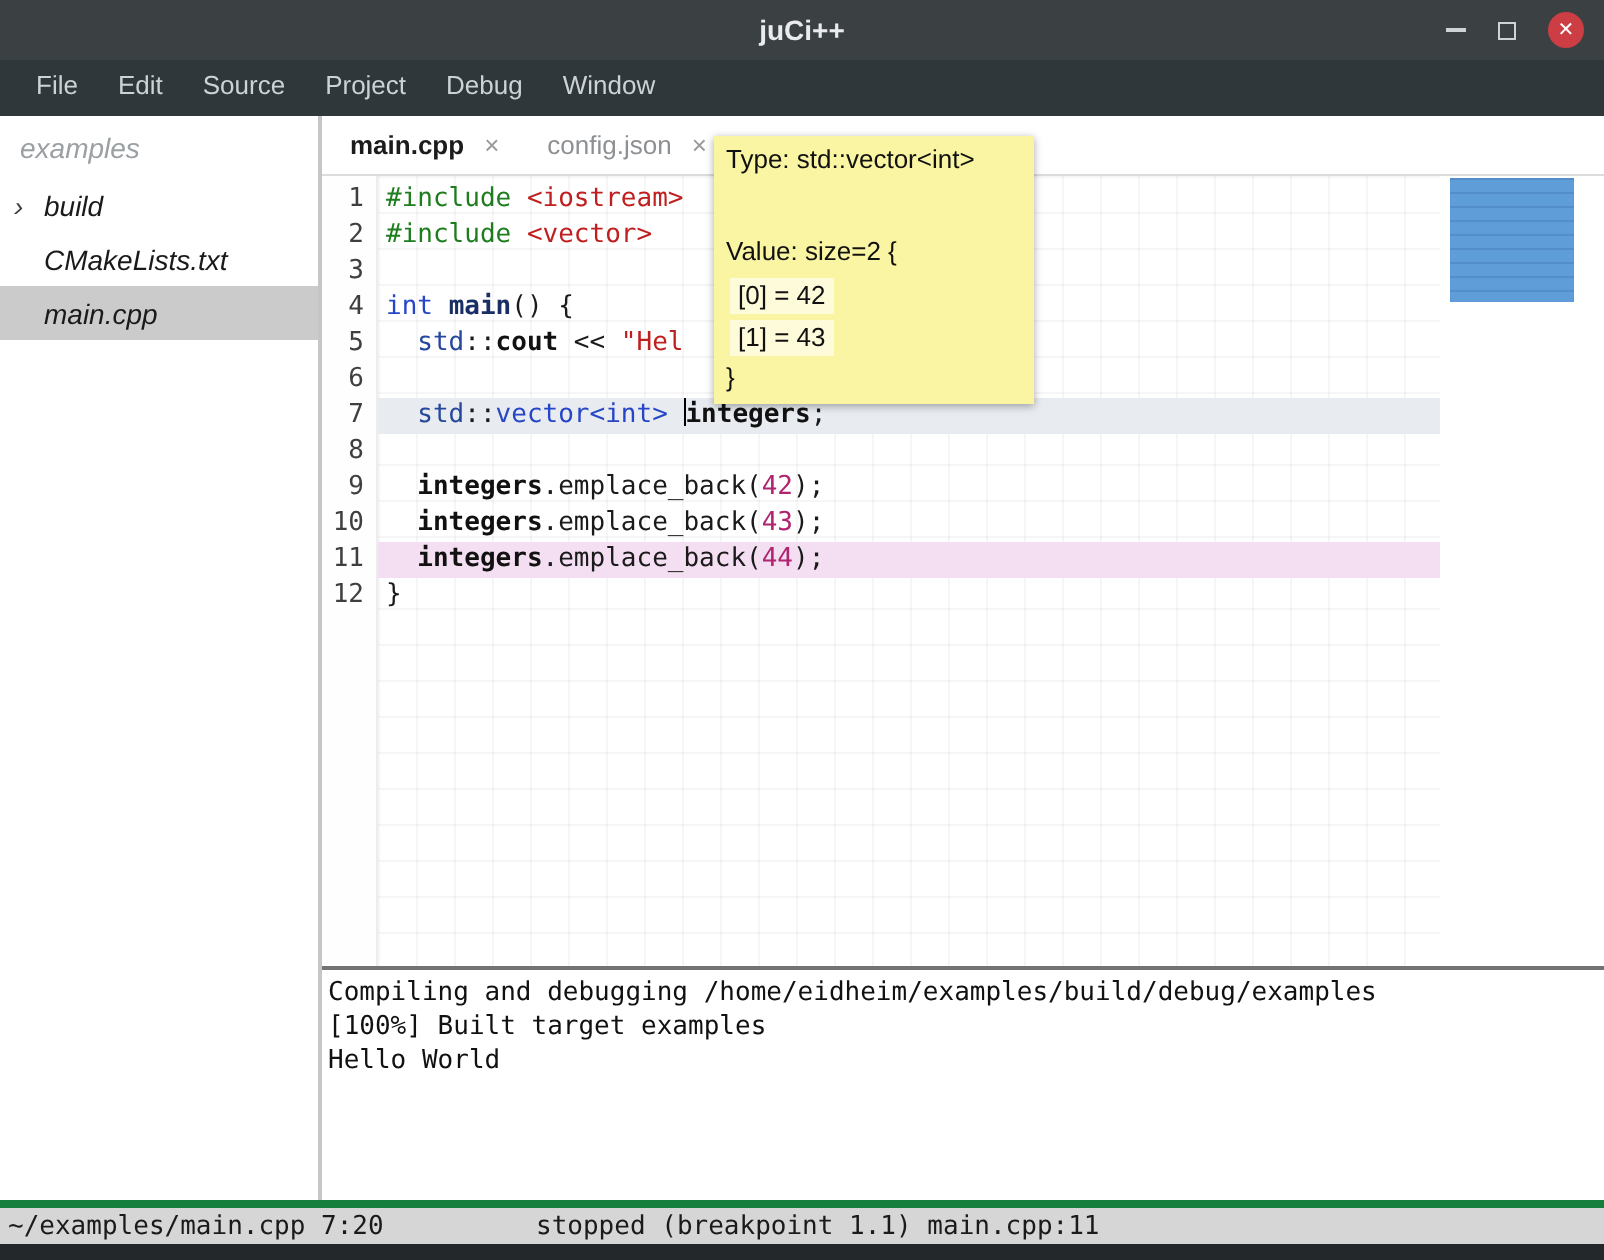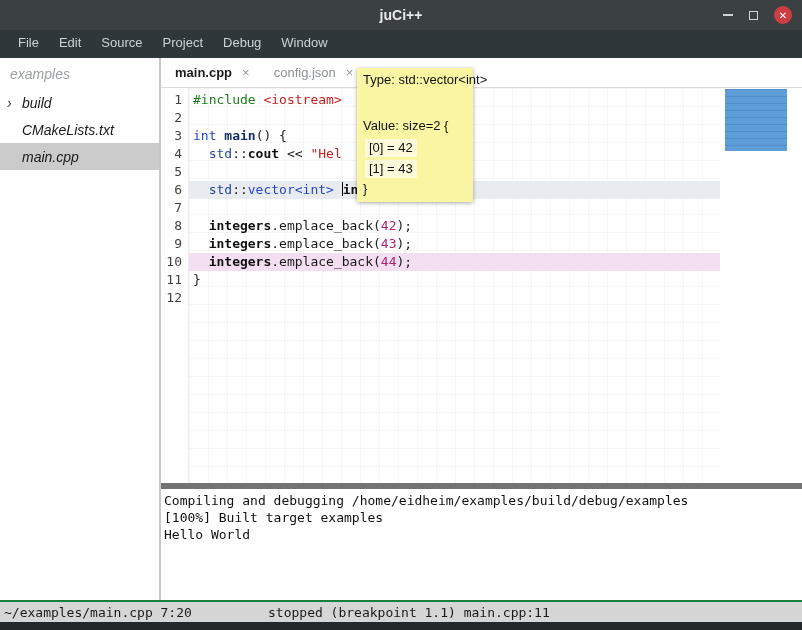--- a/index.html
+++ b/index.html
@@ -61,38 +61,38 @@
   .seg.func    { color:#1a2e66; font-weight:bold; }
   .seg.bold    { color:#111; font-weight:bold; }
   .cursor { display:inline-block; width:0; border-left:1.5px solid #000; height:14px; vertical-align:-2px; }
 
   .rail { flex:0 0 82px; position:relative; background:#fff; }
   .thumb { position:absolute; top:1px; left:5px; width:62px; height:62px; background:#5e9dd8;
            background-image:linear-gradient(rgba(0,30,80,0.12) 1px, transparent 1px);
            background-size:100% 7px; }
 
   
-  .terminal { flex:0 0 117px; border-top:6px solid #737373; background:#fff;
+  .terminal { flex:0 0 117px; border-top:2px solid #737373; background:#fff;
               font-family:"DejaVu Sans Mono", monospace; font-size:13px; line-height:17px;
               color:#111; padding:3px 0 0 3px; }
   .term-line { white-space:pre; }
 
   
-  .tooltip { position:absolute; left:196px; top:10px; width:116px; background:#faf5a3;
+  .tooltip { position:absolute; left:196px; top:10px; width:160px; background:#faf5a3;
              padding:4px 6px 5px; font-size:13px; color:#111; z-index:20;
              box-shadow:0 1px 4px rgba(0,0,0,0.35); }
   .tt-type { height:18px; white-space:pre; }
   .tt-space { height:28px; }
   .tt-value { height:18px; white-space:pre; }
   .tt-item { background:rgba(255,255,255,0.6); width:max-content; padding:0 4px;
              margin:3px 0 3px 2px; height:18px; line-height:18px; white-space:pre; }
   .tt-brace { height:16px; white-space:pre; }
 
   
-  .statusbar { flex:0 0 22px; background:#d6d6d6; border-top:2px solid #15803d; position:relative;
+  .statusbar { flex:0 0 22px; background:#d6d6d6; border-top:4px solid #15803d; position:relative;
                display:flex; align-items:center; font-family:"DejaVu Sans Mono", monospace;
                font-size:13px; color:#1a1a1a; }
   .status-left { padding-left:4px; white-space:pre; }
   .status-center { position:absolute; left:268px; white-space:pre; }
   .bottomstrip { flex:0 0 8px; background:#23282b; }
 </style>
 </head>
 <body>
 
 <div class="window">
@@ -161,20 +161,21 @@
             <div class="gutter-num">6</div>
             <div class="gutter-num">7</div>
             <div class="gutter-num">8</div>
             <div class="gutter-num">9</div>
             <div class="gutter-num">10</div>
             <div class="gutter-num">11</div>
             <div class="gutter-num">12</div>
           </div>
         <div class="code" id="code">
             <div class="line"><span class="seg preproc">#include</span><span class="seg plain"> </span><span class="seg string">&lt;iostream&gt;</span></div>
+            <div class="line"><span class="seg preproc">#include</span><span class="seg plain"> </span><span class="seg string">&lt;vector&gt;</span></div>
             <div class="line"></div>
             <div class="line"><span class="seg keyword">int</span><span class="seg plain"> </span><span class="seg func">main</span><span class="seg plain">() {</span></div>
             <div class="line"><span class="seg plain">  </span><span class="seg ns">std</span><span class="seg plain">::</span><span class="seg bold">cout</span><span class="seg plain"> &lt;&lt; </span><span class="seg string">"Hel</span></div>
             <div class="line"></div>
             <div class="line current"><span class="seg plain">  </span><span class="seg ns">std</span><span class="seg plain">::</span><span class="seg type">vector&lt;int&gt;</span><span class="seg plain"> </span><span class="cursor"></span><span class="seg bold">integers</span><span class="seg plain">;</span></div>
             <div class="line"></div>
             <div class="line"><span class="seg plain">  </span><span class="seg bold">integers</span><span class="seg plain">.emplace_back(</span><span class="seg number">42</span><span class="seg plain">);</span></div>
             <div class="line"><span class="seg plain">  </span><span class="seg bold">integers</span><span class="seg plain">.emplace_back(</span><span class="seg number">43</span><span class="seg plain">);</span></div>
             <div class="line stopped"><span class="seg plain">  </span><span class="seg bold">integers</span><span class="seg plain">.emplace_back(</span><span class="seg number">44</span><span class="seg plain">);</span></div>
             <div class="line"><span class="seg plain">}</span></div>

